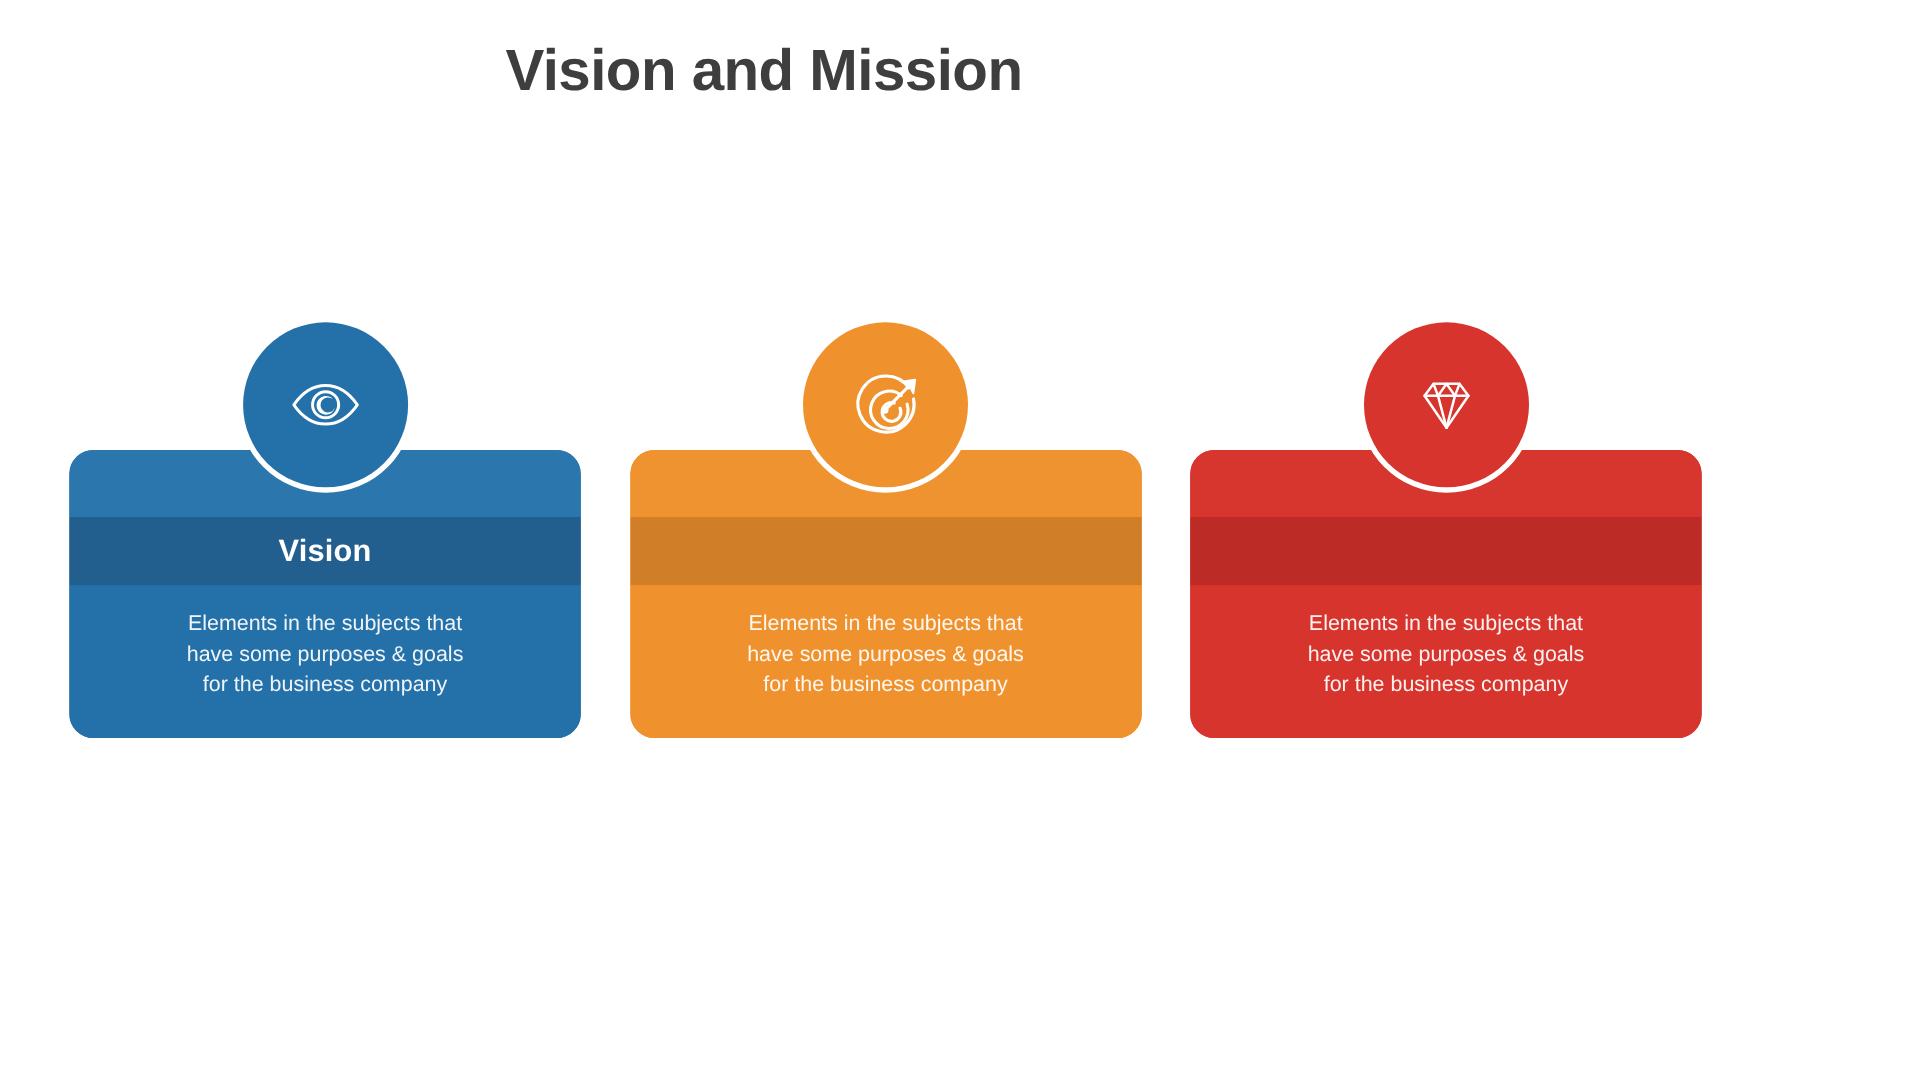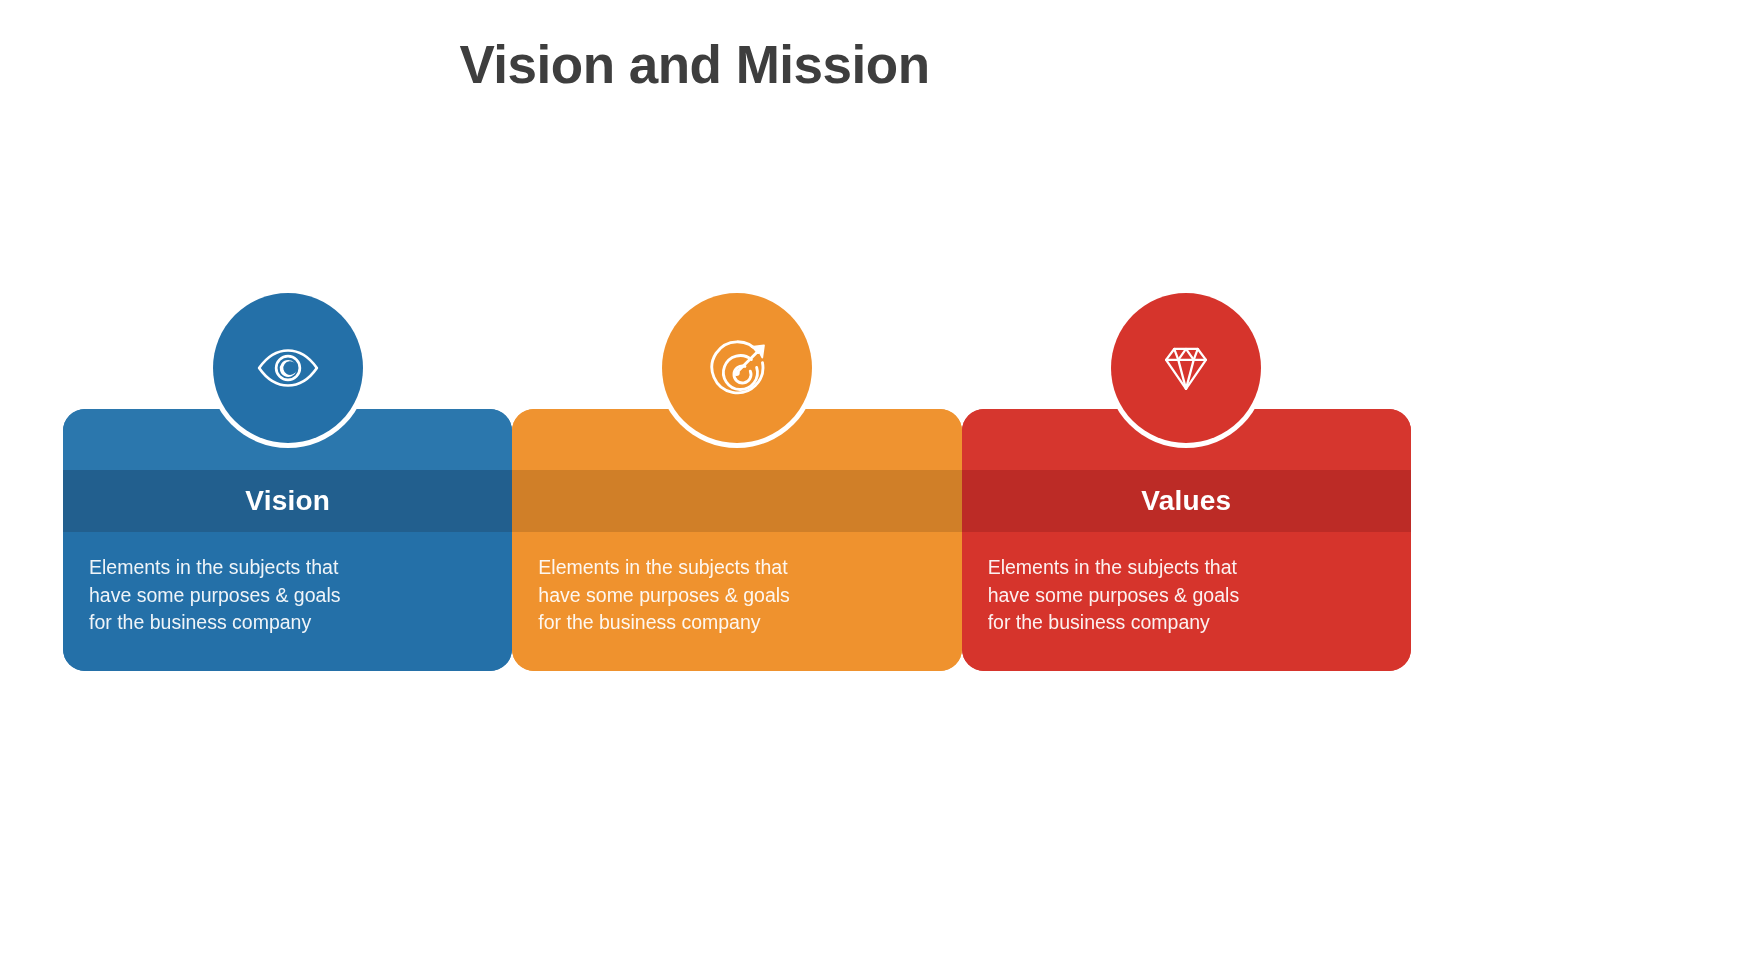--- a/index.html
+++ b/index.html
@@ -34,21 +34,21 @@
     line-height:1.38;
     width:1560px;
     margin-left:auto;margin-right:auto;
   }
   .sub-line{display:block;}
 
   
   .cards{
     position:absolute;
     left:63px;top:409px;
-    width:1348px;height:262px;
+    width:1484px;height:262px;
     display:flex;
     justify-content:space-between;
   }
   .card{
     position:relative;
     width:465px;
     height:262px;
     border-radius:22px;
     box-sizing:border-box;
     overflow:visible;
@@ -71,20 +71,21 @@
     font-size:28px;
     font-weight:bold;
     color:#ffffff;
     letter-spacing:0.2px;
     line-height:1;
   }
   .card-body{
     position:absolute;
     left:0;right:0;
     top:145px;
+    text-align:center;
     font-size:19.5px;
     font-weight:300;
     line-height:1.42;
     color:#ffffff;
     opacity:0.93;
     padding:0 26px;
     box-sizing:border-box;
   }
   .body-line{display:block;}
 
@@ -162,23 +163,20 @@
       </span>
     </div>
   </div>
 
   <div class="card">
     <div class="card-surface" style="background: rgb(214, 52, 44);">
       <div class="surface-top" style="position: absolute; left: 0px; right: 0px; top: 0px; height: 61px; background: rgb(214, 54, 46);"></div>
       <div class="surface-band" style="position: absolute; left: 0px; right: 0px; top: 61px; height: 62px; background: rgb(188, 43, 38);"></div>
       <div class="surface-bottom" style="position: absolute; inset: 123px 0px 0px; background: rgb(214, 52, 44);"></div>
     </div>
-    <div class="title-band">
-      <span class="card-title">Values</span>
-    </div>
     <div class="card-body">
       <span class="body-line">Elements in the subjects that</span>
       <span class="body-line">have  some purposes &amp; goals</span>
       <span class="body-line">for the  business company</span>
     </div>
     <div class="badge" style="background: rgb(214, 52, 44);">
       <span>
         <svg width="58" height="58" viewBox="0 0 64 64" fill="none" stroke="#ffffff" stroke-width="2.5" stroke-linecap="round" stroke-linejoin="round">
           <path d="M10 23 L19 11 L45 11 L54 23 L32 55 Z"></path>
           <path d="M10 23 L54 23"></path>

